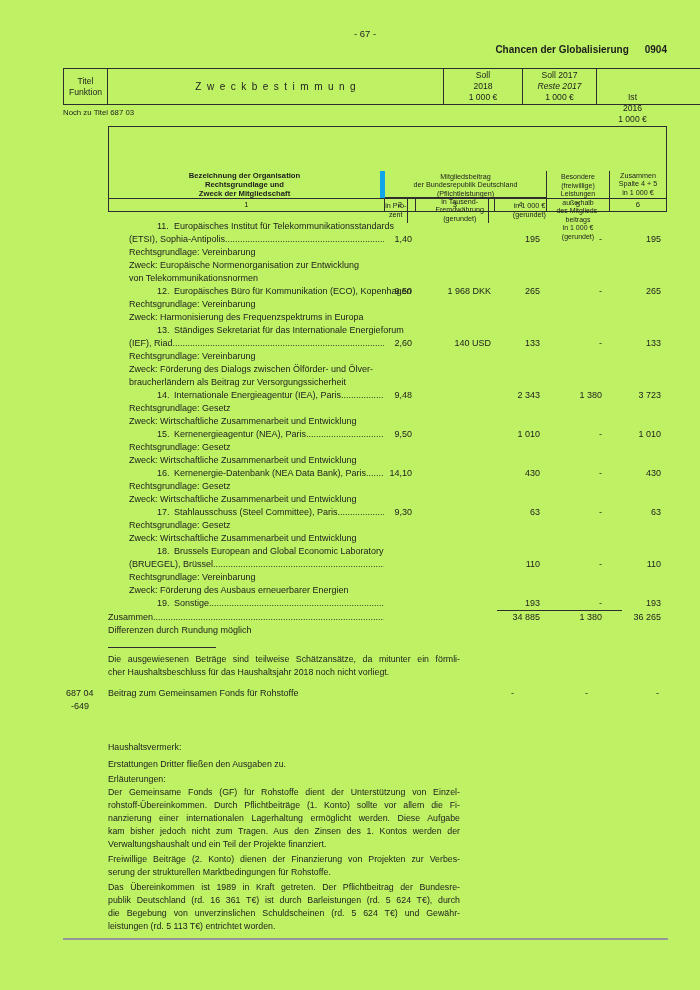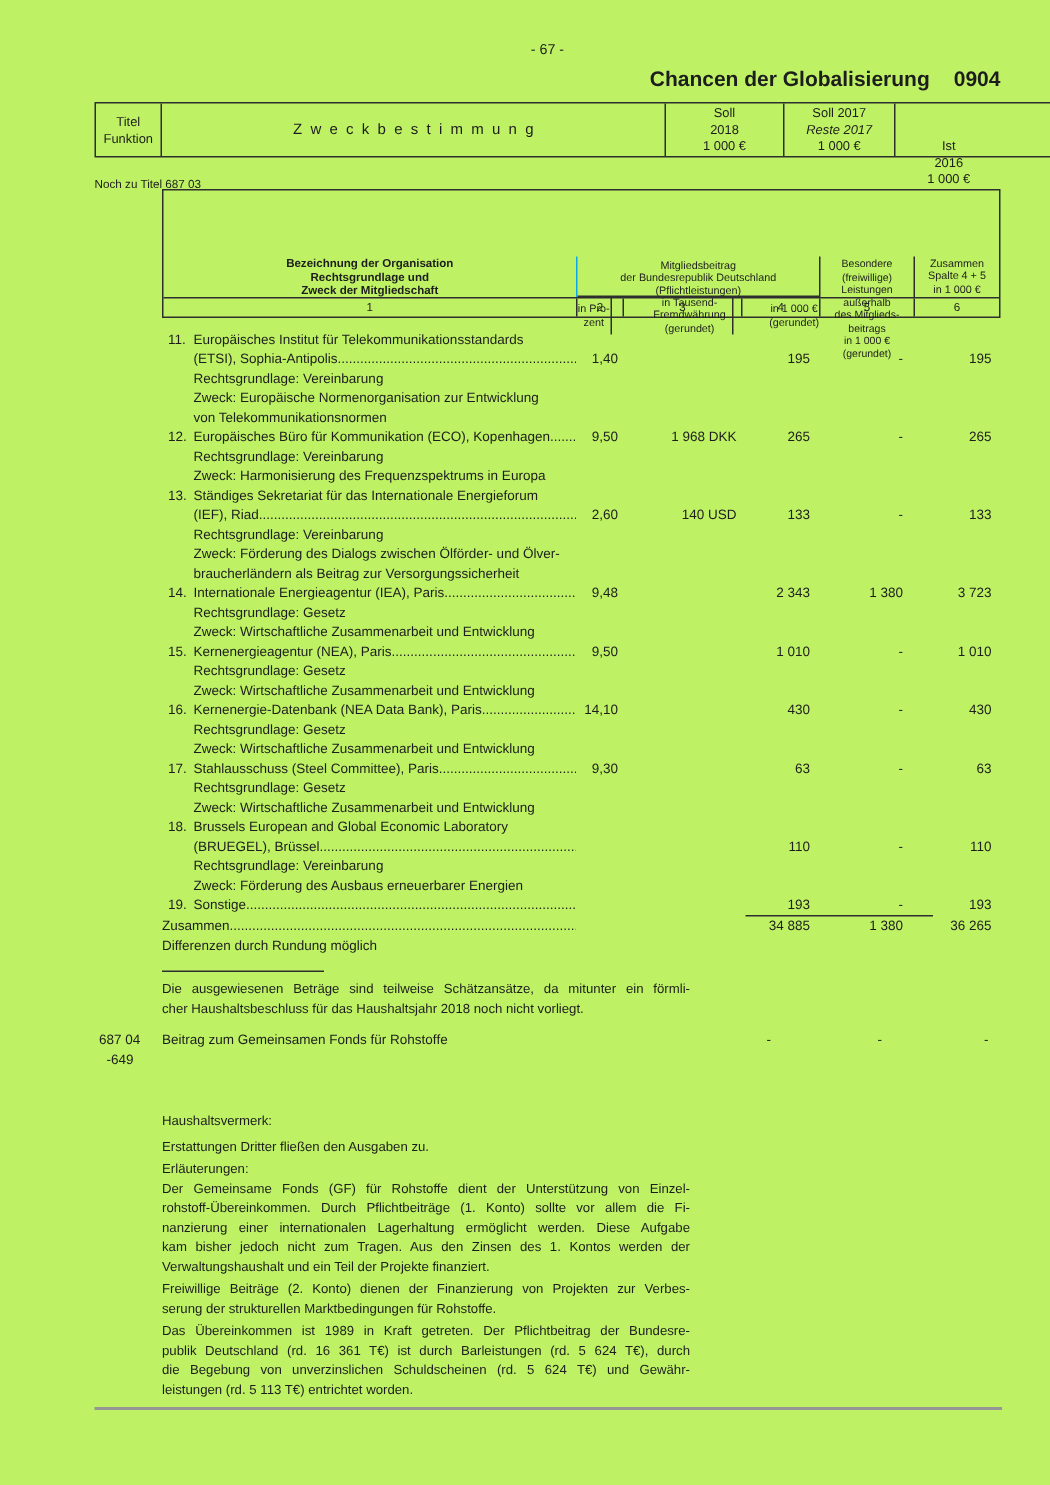--- a/index.html
+++ b/index.html
@@ -4,44 +4,44 @@
 <style>
   html,body { margin:0; padding:0; background:#e8e8e8; }
   .page {
     position:relative; width:700px; height:990px; margin:0 auto;
     background:#bef264; color:#1d1d1d;
     font-family:"Liberation Sans","DejaVu Sans",sans-serif;
     overflow:hidden;
   }
   
   .pagenum { position:absolute; top:28px; left:63px; width:604px; text-align:center; font-size:9.5px; }
-  .doctitle { position:absolute; top:44px; right:33px; font-size:14px; font-weight:bold; white-space:nowrap; }
+  .doctitle { position:absolute; top:44px; right:33px; font-size:10px; font-weight:bold; white-space:nowrap; }
   .doctitle .code { margin-left:16px; }
 
   
   .oh { position:absolute; top:68px; left:63px; width:697px; height:37px; display:flex;
         border:1px solid #2e2e2e; box-sizing:border-box; }
   .oh > div { box-sizing:border-box; border-right:1px solid #2e2e2e; display:flex;
               flex-direction:column; justify-content:center; text-align:center;
               font-size:8.6px; line-height:11px; }
   .oh-titel { width:44px; }
   .oh-zweck { width:336px; }
   .oh-zweck .zw { font-size:10px; letter-spacing:5.5px; text-indent:5.5px; }
   .oh-s18 { width:79px; } .oh-s17 { width:74px; } .oh-ist { width:71px; border-right:none !important;margin-top:39px; }
   .it { font-style:italic; }
-  .noch { position:absolute; top:118px; left:63px; font-size:7.8px; }
+  .noch { position:absolute; top:108px; left:63px; font-size:7.8px; }
 
   
   .content { position:absolute; top:126px; left:63px; width:604px; }
 
   
   .ih { margin-left:45px; width:559px; border:1px solid #2e2e2e; box-sizing:border-box; text-align:center; }
   .ih-main { display:flex; height:71px; }
   .ih-main > div { box-sizing:border-box;margin-top:44px; }
-  .ih-c1 { width:276px; border-right:1px solid #0ea5e9; font-weight:bold; font-size:7.7px;
+  .ih-c1 { width:276px; border-right:5px solid #0ea5e9; font-weight:bold; font-size:7.7px;
            line-height:9.2px; display:flex; flex-direction:column; justify-content:center; }
   .ih-grp { width:162px; border-right:1px solid #2e2e2e; display:flex; flex-direction:column; }
   .ih-grp-top { height:27px; border-bottom:1px solid #2e2e2e; font-size:7.2px; line-height:8.4px;
                 padding-top:2px; box-sizing:border-box; }
   .ih-grp-sub { flex:1; display:flex;gap:24px; }
   .ih-grp-sub > div { box-sizing:border-box; display:flex; flex-direction:column; justify-content:center;
                       font-size:7.2px; line-height:8.4px; }
   .ih-c2 { width:31px; border-right:1px solid #2e2e2e; }
   .ih-c3 { width:79px; border-right:1px solid #2e2e2e; }
   .ih-c4 { flex:1; }
@@ -49,21 +49,21 @@
   .ih-c6 { width:56px; display:flex; flex-direction:column; justify-content:center; font-size:7.2px; line-height:8.6px; }
   .ih-nums { display:flex; border-top:1px solid #2e2e2e; height:12px; font-size:7.7px; line-height:12px; }
   .ih-nums > div { box-sizing:border-box; border-right:1px solid #2e2e2e; }
   .ih-nums > div:last-child { border-right:none; }
   .nw1 { width:276px; } .nw2 { width:31px; } .nw3 { width:79px; }
   .nw4 { width:52px; } .nw5 { width:63px; } .nw6 { width:56px; }
 
   
   .rows { margin-left:45px; width:559px; margin-top:8px; font-size:9px; line-height:13px; }
   .nameline { display:flex; white-space:nowrap; }
-  .num { width:21px; padding-left:4px; box-sizing:border-box; flex:none; }
+  .num { width:21px; padding-left:4px; box-sizing:border-box; flex:none;margin-left:45px; }
   .ind { padding-left:21px; }
   .valline { display:flex; align-items:baseline; }
   .c1 { width:276px; flex:none; display:flex; align-items:baseline; box-sizing:border-box; }
   .c1 .nm { white-space:nowrap; }
   .dots { flex:1; overflow:hidden; white-space:nowrap; }
   .dots::after { content:"......................................................................................................................................................."; }
   .v { text-align:right; box-sizing:border-box; flex:none; }
   .v2 { width:31px; padding-right:3px; } .v3 { width:79px; padding-right:3px; }
   .v4 { width:52px; padding-right:6px; } .v5 { width:63px; padding-right:7px; }
   .v6 { width:56px; padding-right:4px; }

